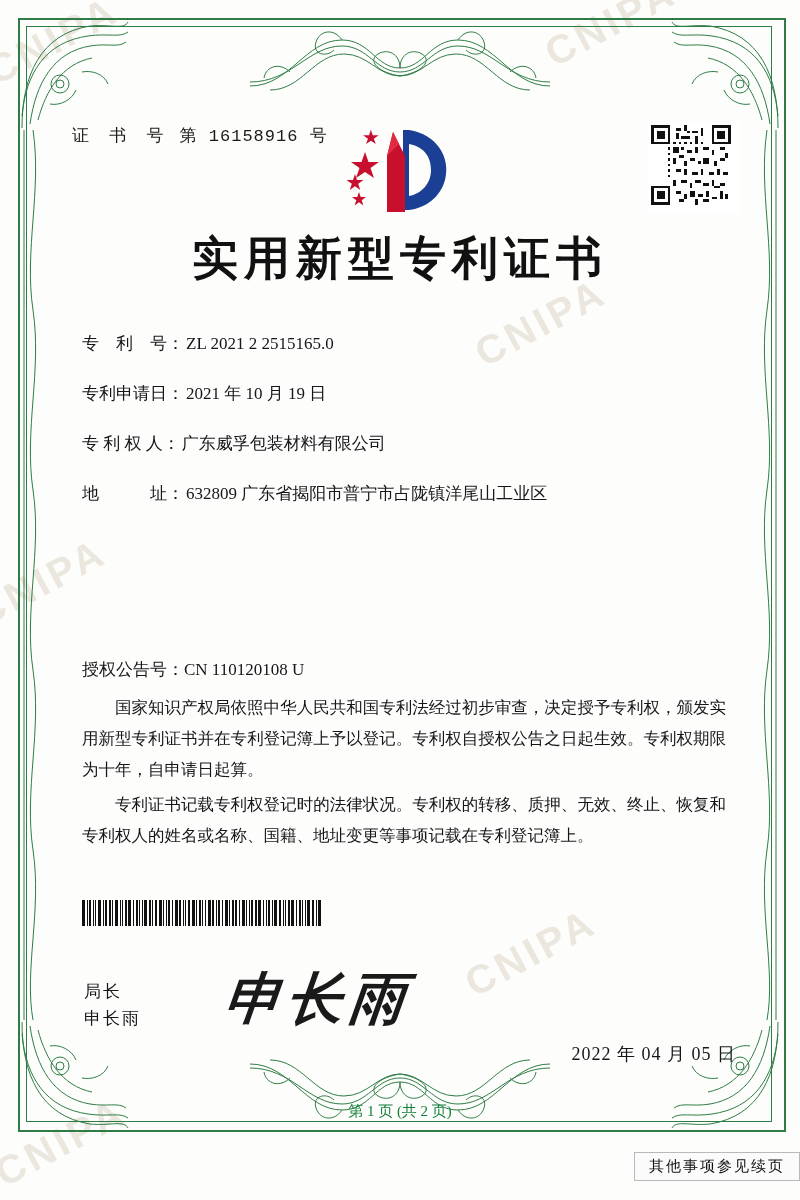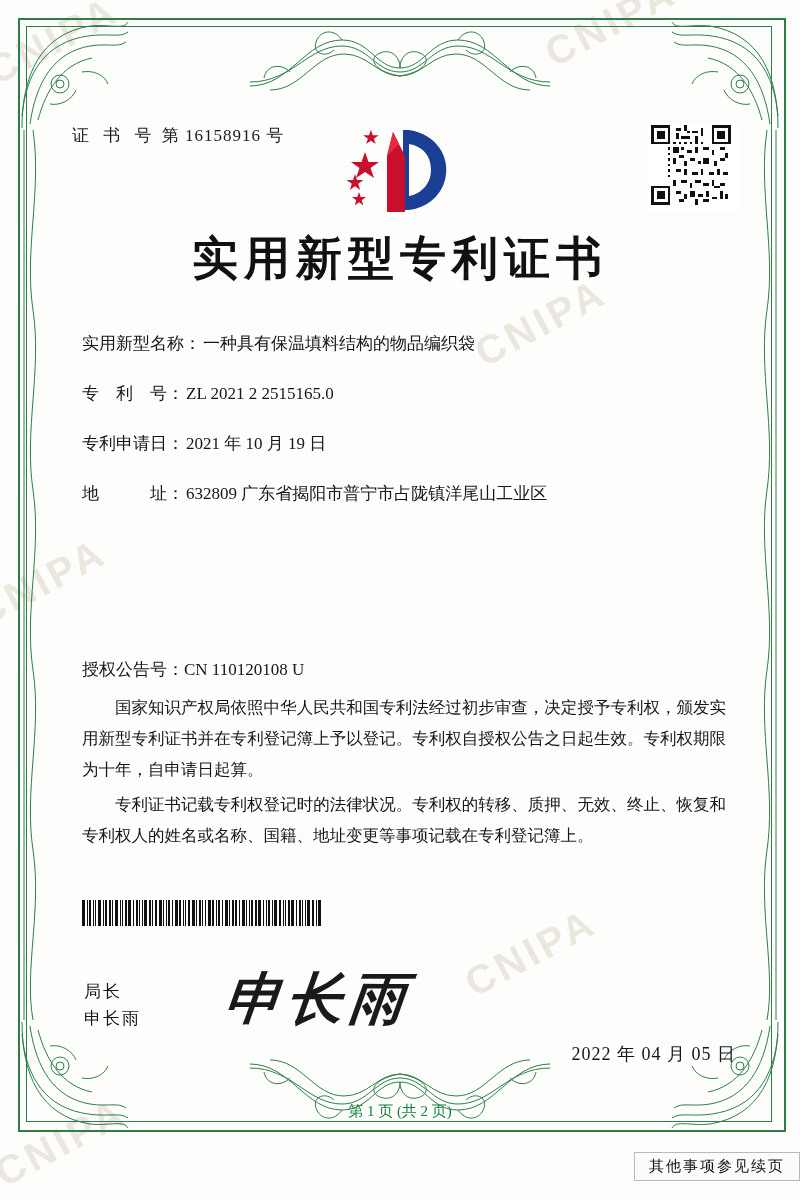--- a/index.html
+++ b/index.html
@@ -73,20 +73,21 @@
     width: 800px; height: 1200px;
     z-index: 5;
   }
 
   .cert-no {
     position: absolute;
     left: 72px; top: 124px;
     font-size: 17px;
     color: #1b1b1b;
     letter-spacing: 1px;
+    font-family: Liberation Mono, monospace;
   }
   .cert-no .lbl { letter-spacing: 5px; }
 
   
   .qr {
     position: absolute;
     right: 60px; top: 122px;
     width: 86px; height: 86px;
     background: #ffffff;
     padding: 3px;
@@ -453,32 +454,32 @@
           <rect x="19" y="27" width="2" height="1"></rect>
             <rect x="23" y="22" width="2" height="1"></rect>
         </g>
       </svg>
     </div>
 
     <div class="doc-title">实用新型专利证书</div>
 
     <div class="fields">
       <div class="field-row">
-        <span class="field-label">实用新型名称：</span>
-        <span class="field-value">一种具有保温填料结构的物品编织袋</span>
-      </div>
-      <div class="field-row">
         <span class="field-label">专　利　号：</span>
         <span class="field-value">ZL 2021 2 2515165.0</span>
       </div>
       <div class="field-row">
         <span class="field-label">专利申请日：</span>
         <span class="field-value">2021 年 10 月 19 日</span>
       </div>
       <div class="field-row">
+        <span class="field-label">专 利 权 人：</span>
+        <span class="field-value">广东威孚包装材料有限公司</span>
+      </div>
+      <div class="field-row">
         <span class="field-label">地　　　址：</span>
         <span class="field-value">632809 广东省揭阳市普宁市占陇镇洋尾山工业区</span>
       </div>
     </div>
 
     <div class="grant-row">
       <div class="g2">
         <span>授权公告号：</span><span>CN 110120108 U</span>
       </div>
     </div>

